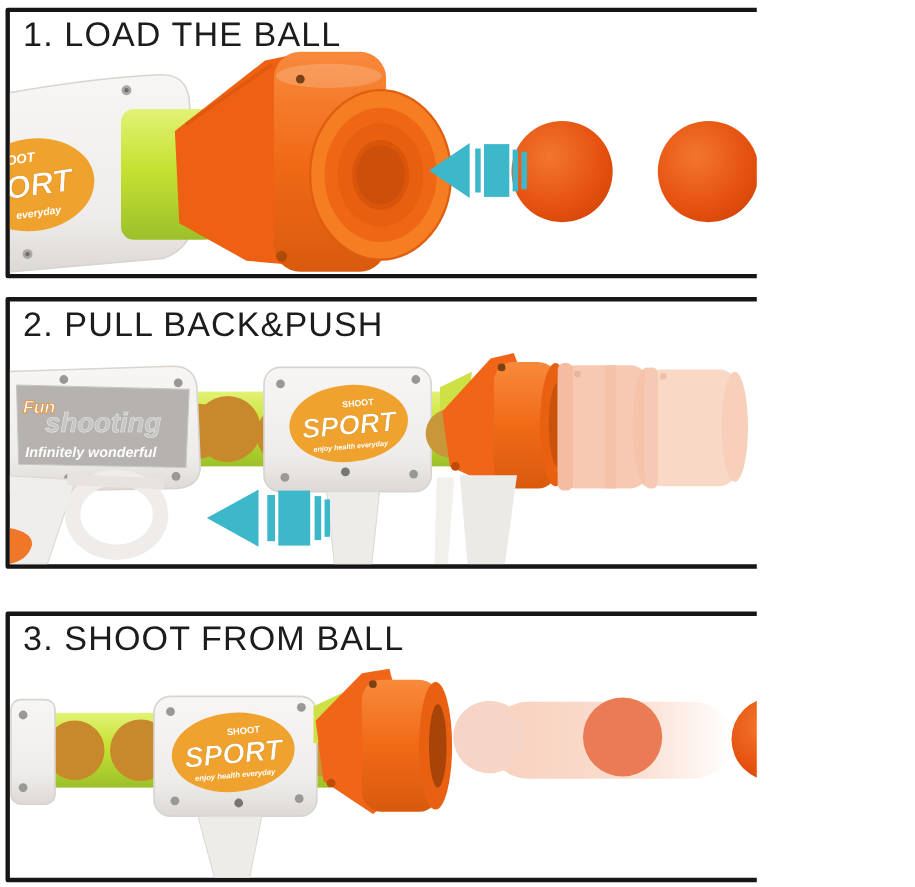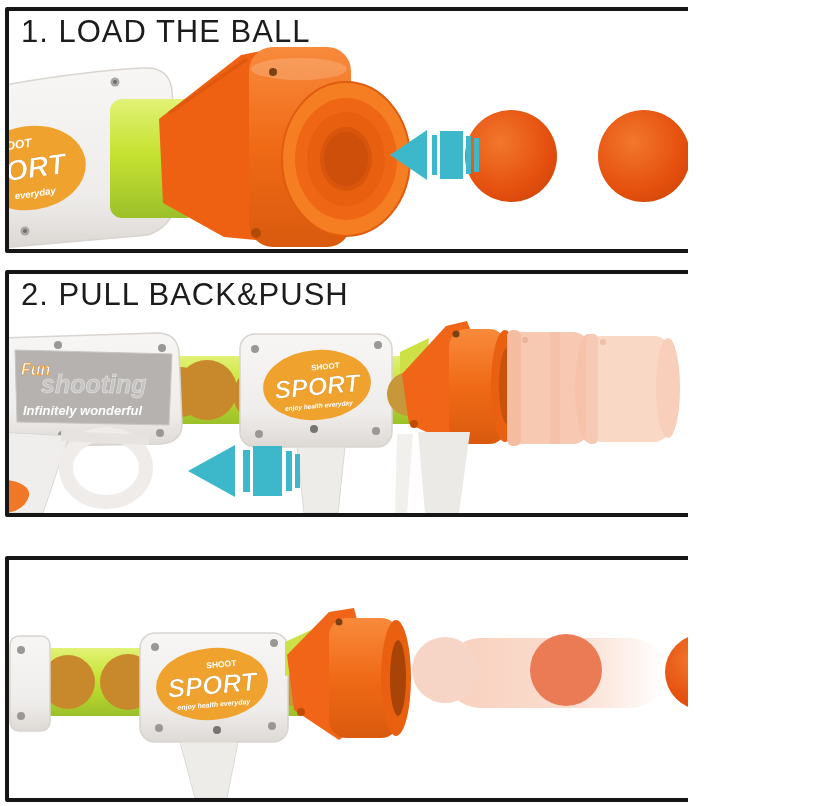--- a/index.html
+++ b/index.html
@@ -203,20 +203,21 @@
         <path d="M179,197 L226,171 L226,223 Z"></path>
         <rect x="234" y="176" width="7" height="42"></rect>
         <rect x="244" y="172" width="29" height="50"></rect>
         <rect x="277" y="177" width="6" height="40"></rect>
         <rect x="286" y="180" width="5" height="34"></rect>
       </g>
     </svg>
   </div>
 
   <div class="panel panel-3">
+    <div class="panel-title">3. SHOOT FROM BALL</div>
     <svg class="illustration" viewBox="0 0 816 238">
       <defs>
         <linearGradient id="p3tube" x1="0" y1="0" x2="0" y2="1">
           <stop offset="0" stop-color="#e2f276"></stop>
             <stop offset="0.45" stop-color="#c6e232"></stop>
             <stop offset="1" stop-color="#9cc02a"></stop>
         </linearGradient>
         <linearGradient id="p3body" x1="0" y1="0" x2="0" y2="1">
           <stop offset="0" stop-color="#f8f6f4"></stop>
             <stop offset="0.7" stop-color="#efedeb"></stop>

